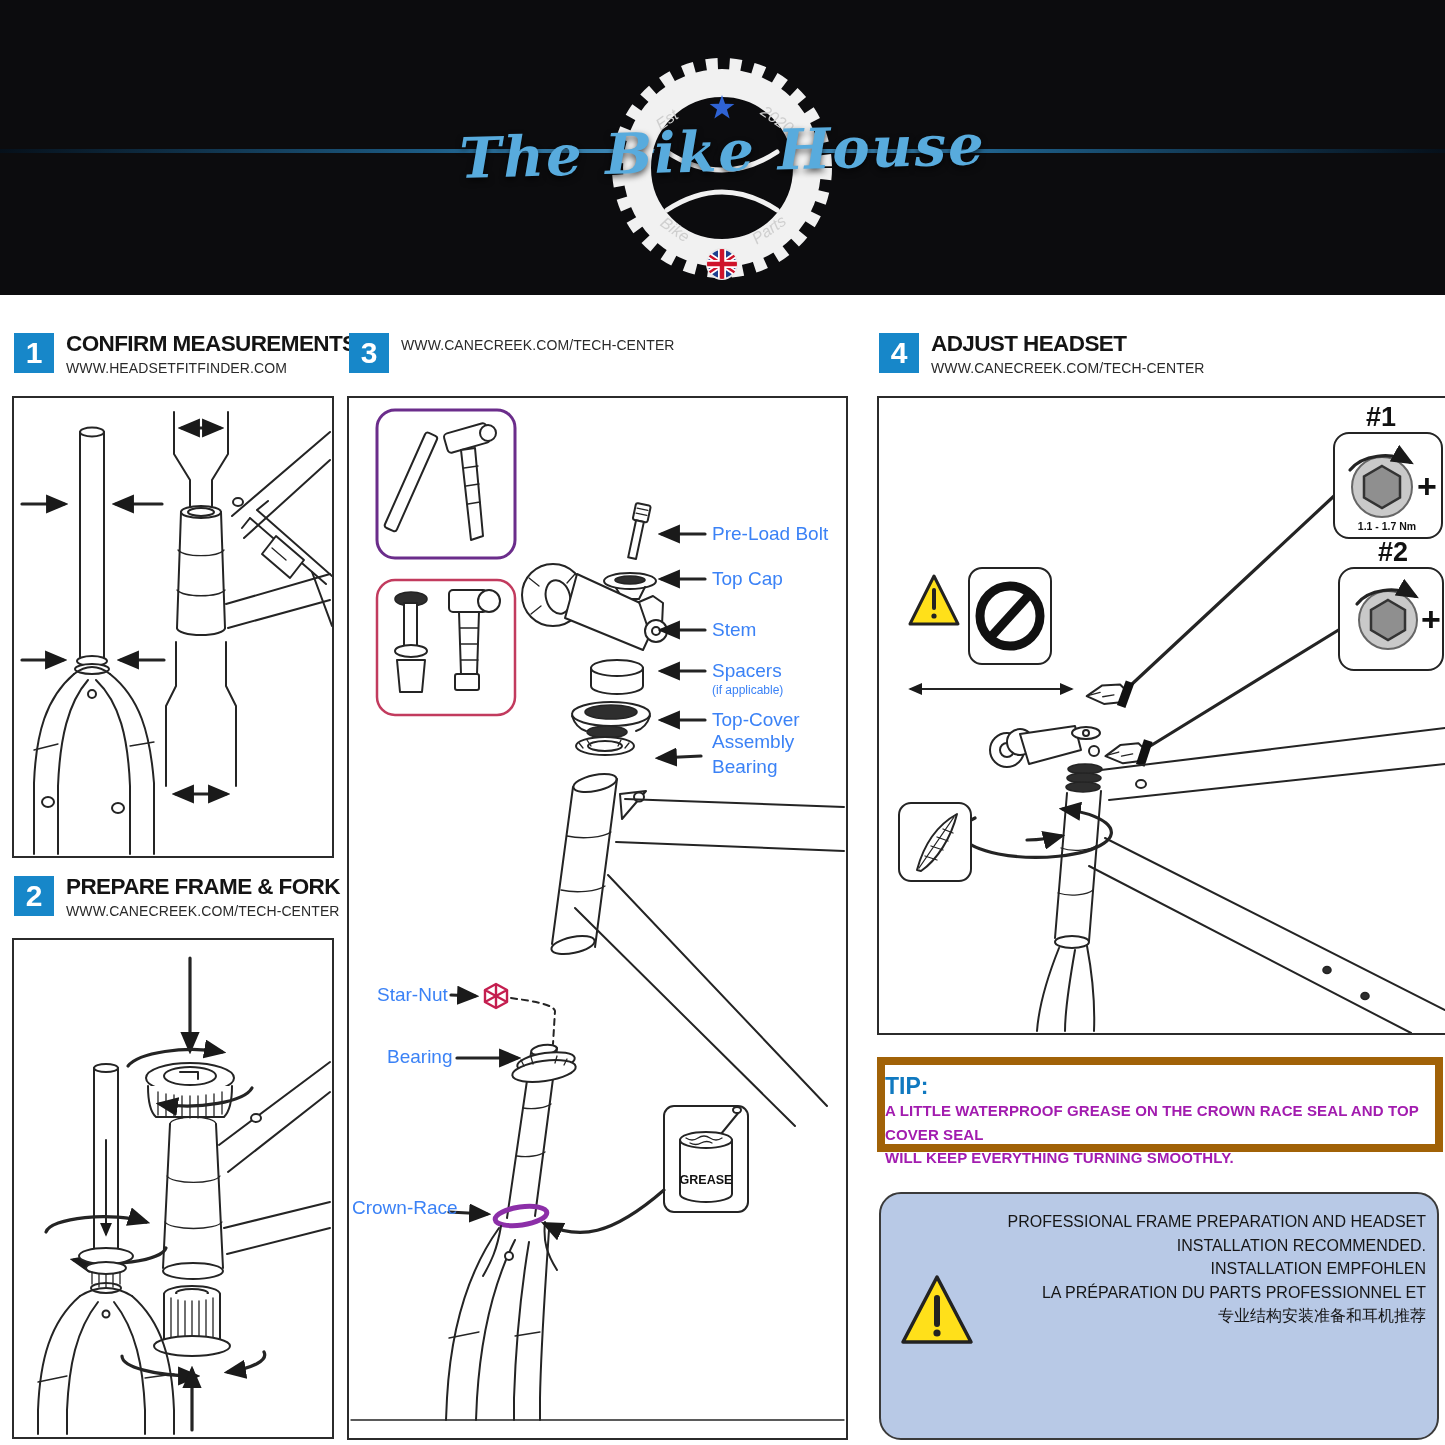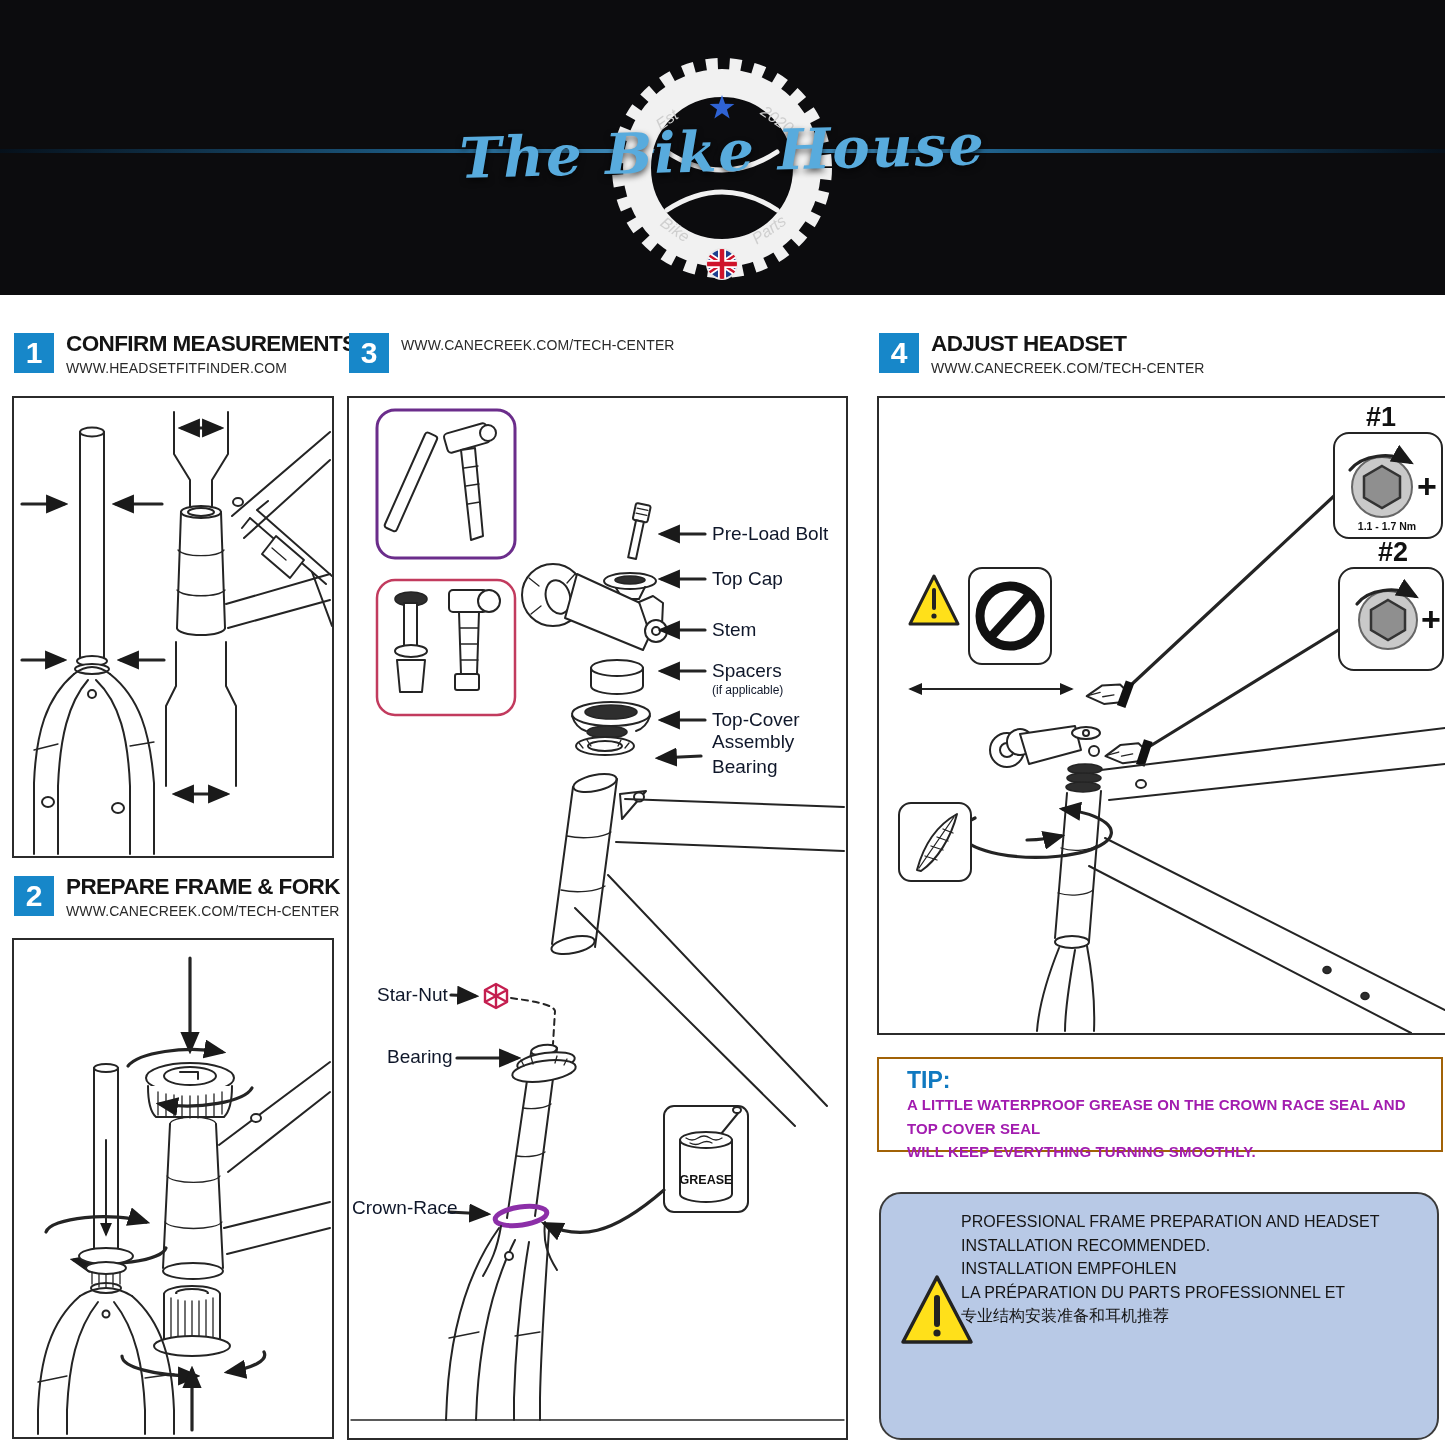--- a/index.html
+++ b/index.html
@@ -20,30 +20,30 @@
   .hurl{font:400 14px/1.2 "Liberation Sans",sans-serif;color:#2a2a2a;margin-top:4px;letter-spacing:0.1px;}
   .panel{position:absolute;background:#fff;border:2px solid #2b2b2b;}
   
   .art{position:absolute;left:0;top:0;}
   .art .s{stroke:#242424;stroke-width:2;fill:none;stroke-linecap:round;stroke-linejoin:round;}
   .art .sw{stroke:#242424;stroke-width:2;fill:#fff;stroke-linecap:round;stroke-linejoin:round;}
   .art .sd{stroke:#242424;stroke-width:1.6;fill:#2e2e2e;}
   .art .thick{stroke-width:3.2;}
   .art .thin{stroke-width:1.3;}
   .art text{font-family:"Liberation Sans",sans-serif;}
-  .lbl{position:absolute;color:#0f172a;font:500 19px/1.1 "Liberation Sans",sans-serif;white-space:nowrap;}
+  .lbl{position:absolute;color:#3b82f6;font:500 19px/1.1 "Liberation Sans",sans-serif;white-space:nowrap;}
   .lbl.small{font-size:12px;}
   
-  #tip-box{position:absolute;left:877px;top:1057px;width:566px;height:95px;border:2px solid #a16207;background:#fff;box-sizing:border-box;padding:8px 14px 0 28px;}
+  #tip-box{position:absolute;left:877px;top:1057px;width:566px;height:95px;border:8px solid #a16207;background:#fff;box-sizing:border-box;padding:8px 14px 0 0;}
   #tip-heading{font:700 23px/1.15 "Liberation Sans",sans-serif;color:#1079c0;}
   .tip-line{font:700 15px/1.55 "Liberation Sans",sans-serif;color:#a21caf;letter-spacing:0.1px;}
   #warn-box{position:absolute;left:879px;top:1192px;width:560px;height:248px;box-sizing:border-box;
     background:#b8c9e6;border:2.5px solid #3a3a3a;border-radius:22px;}
   #warn-text{position:absolute;left:80px;top:16px;width:465px;}
-  .warn-line{font:500 16px/23.5px "Liberation Sans",sans-serif;color:#161616;}
+  .warn-line{font:500 16px/23.5px "Liberation Sans",sans-serif;color:#161616;text-align:right;}
 </style>
 </head>
 <body>
 
 <div id="page">
 
   <svg width="0" height="0" style="position:absolute">
     <defs>
       <marker id="ah" markerWidth="7" markerHeight="6" refX="5.6" refY="3" orient="auto-start-reverse">
         <path d="M0,0 L7,3 L0,6 Z" fill="#1a1a1a"></path>

